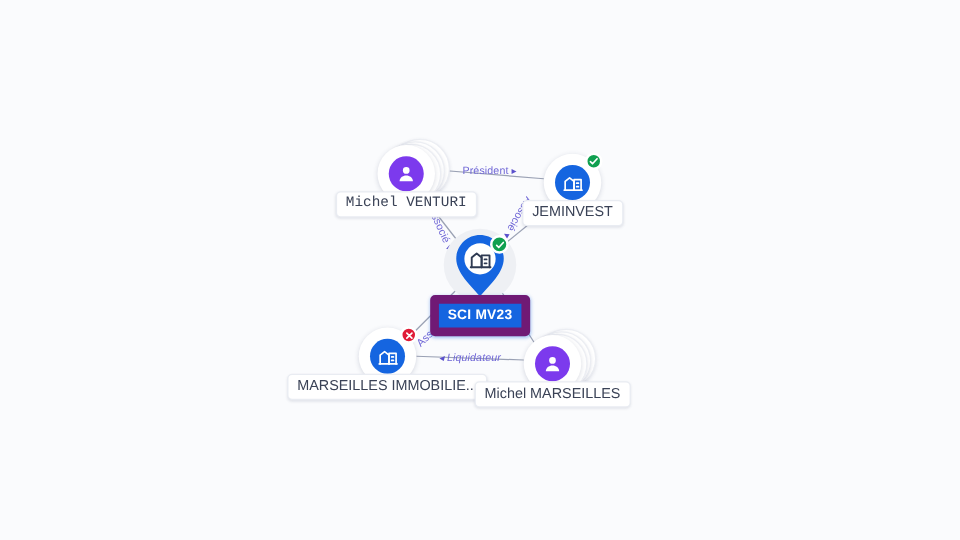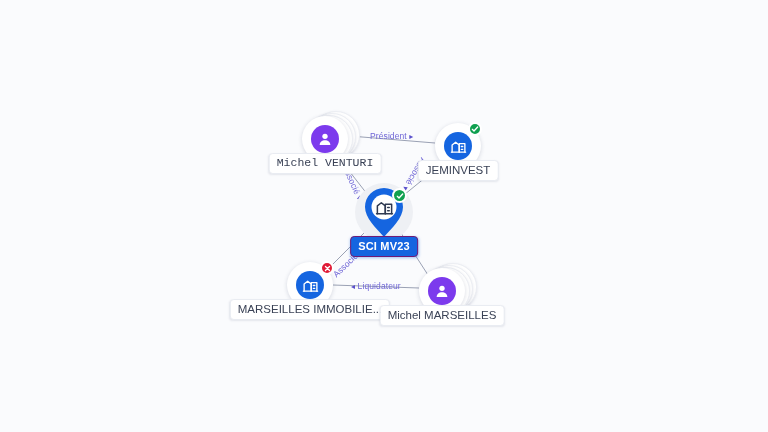--- a/index.html
+++ b/index.html
@@ -161,21 +161,21 @@
     border-radius: 4px;
     padding: 2px 7px 3px 7px;
     font-size: 11.5px;
     line-height: 14px;
     color: #3a4256;
     box-shadow: 0 1px 2px rgba(40,50,90,0.10);
   }
 
   .node-label.primary {
     background: #1565e0;
-    border: 1px solid #701a75;
+    border: 7px solid #701a75;
     color: #ffffff;
     font-size: 11px;
     font-weight: bold;
     letter-spacing: 0.2px;
     border-radius: 4px;
     box-shadow: 0 1px 3px rgba(21,101,224,0.38);
   }
 
   
   .edge-label {
@@ -224,21 +224,21 @@
   <div class="edge-label" style="left:428px; top:161px; transform:rotate(121deg); transform-origin:left top;">
     <span>Associé</span>
     <span class="arrow">▾</span>
   </div>
 
   <div class="edge-label" style="left:331px; top:272px; transform:rotate(-44deg); transform-origin:left top;">
     <span>Associé</span>
     <span class="arrow">▾</span>
   </div>
 
-  <div class="edge-label" style="left:351px; top:281px;">
+  <div class="edge-label" style="left:351px; top:281px;font-style:italic;">
     <span class="arrow">◂</span>
     <span>Liquidateur</span>
   </div>
 
   <div class="node" style="left:325px; top:139px;">
     <div class="node-circle-wrap">
       <div class="stack-card s1"></div>
       <div class="stack-card s2"></div>
       <div class="stack-card s3"></div>
       <div class="node-circle">

